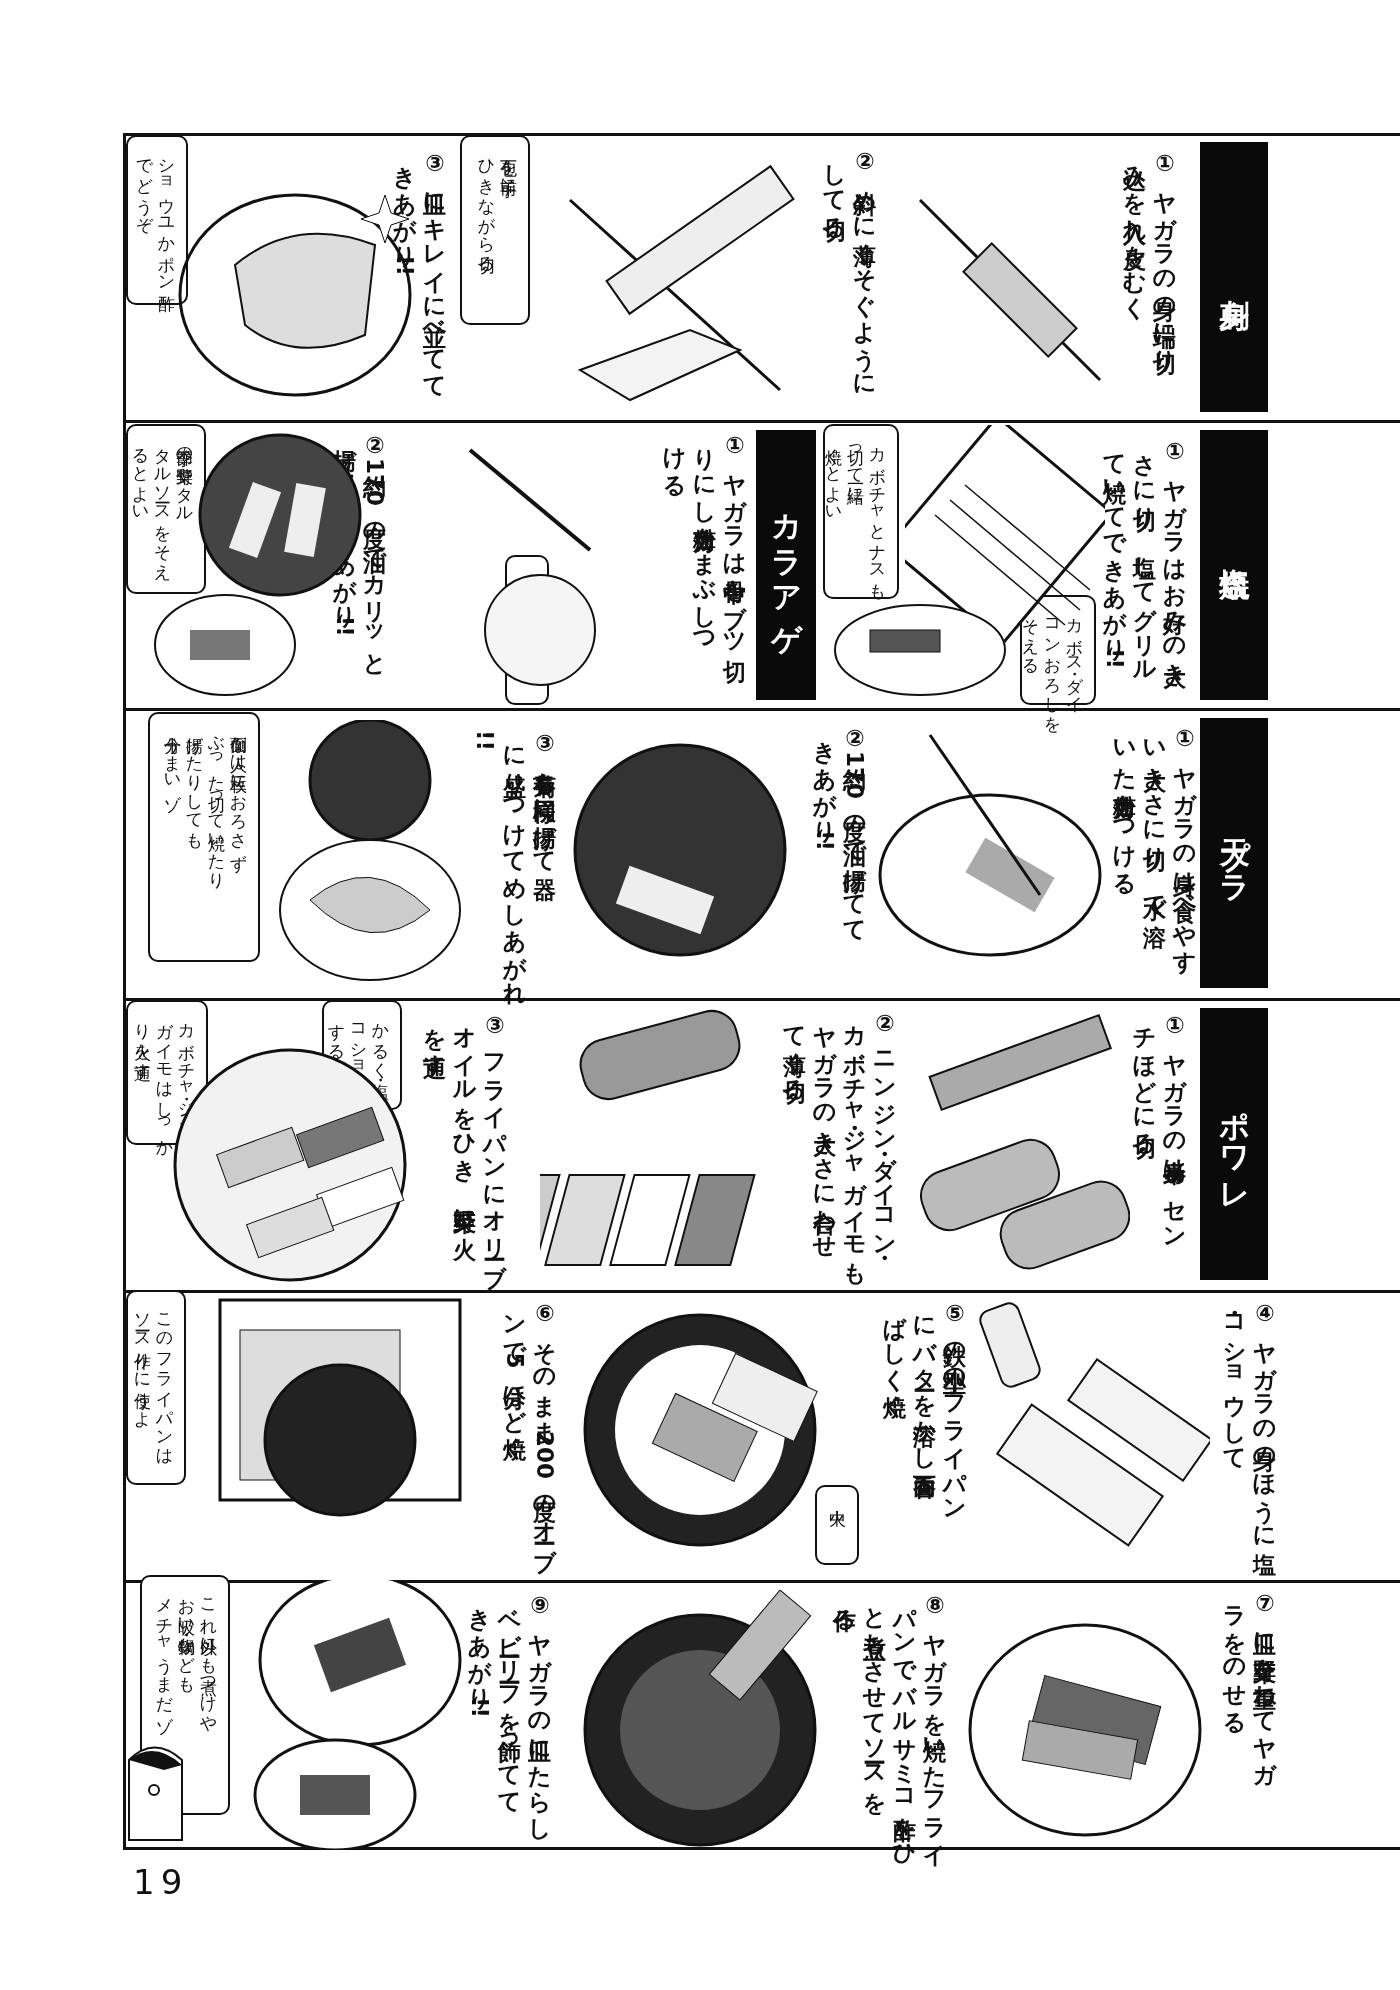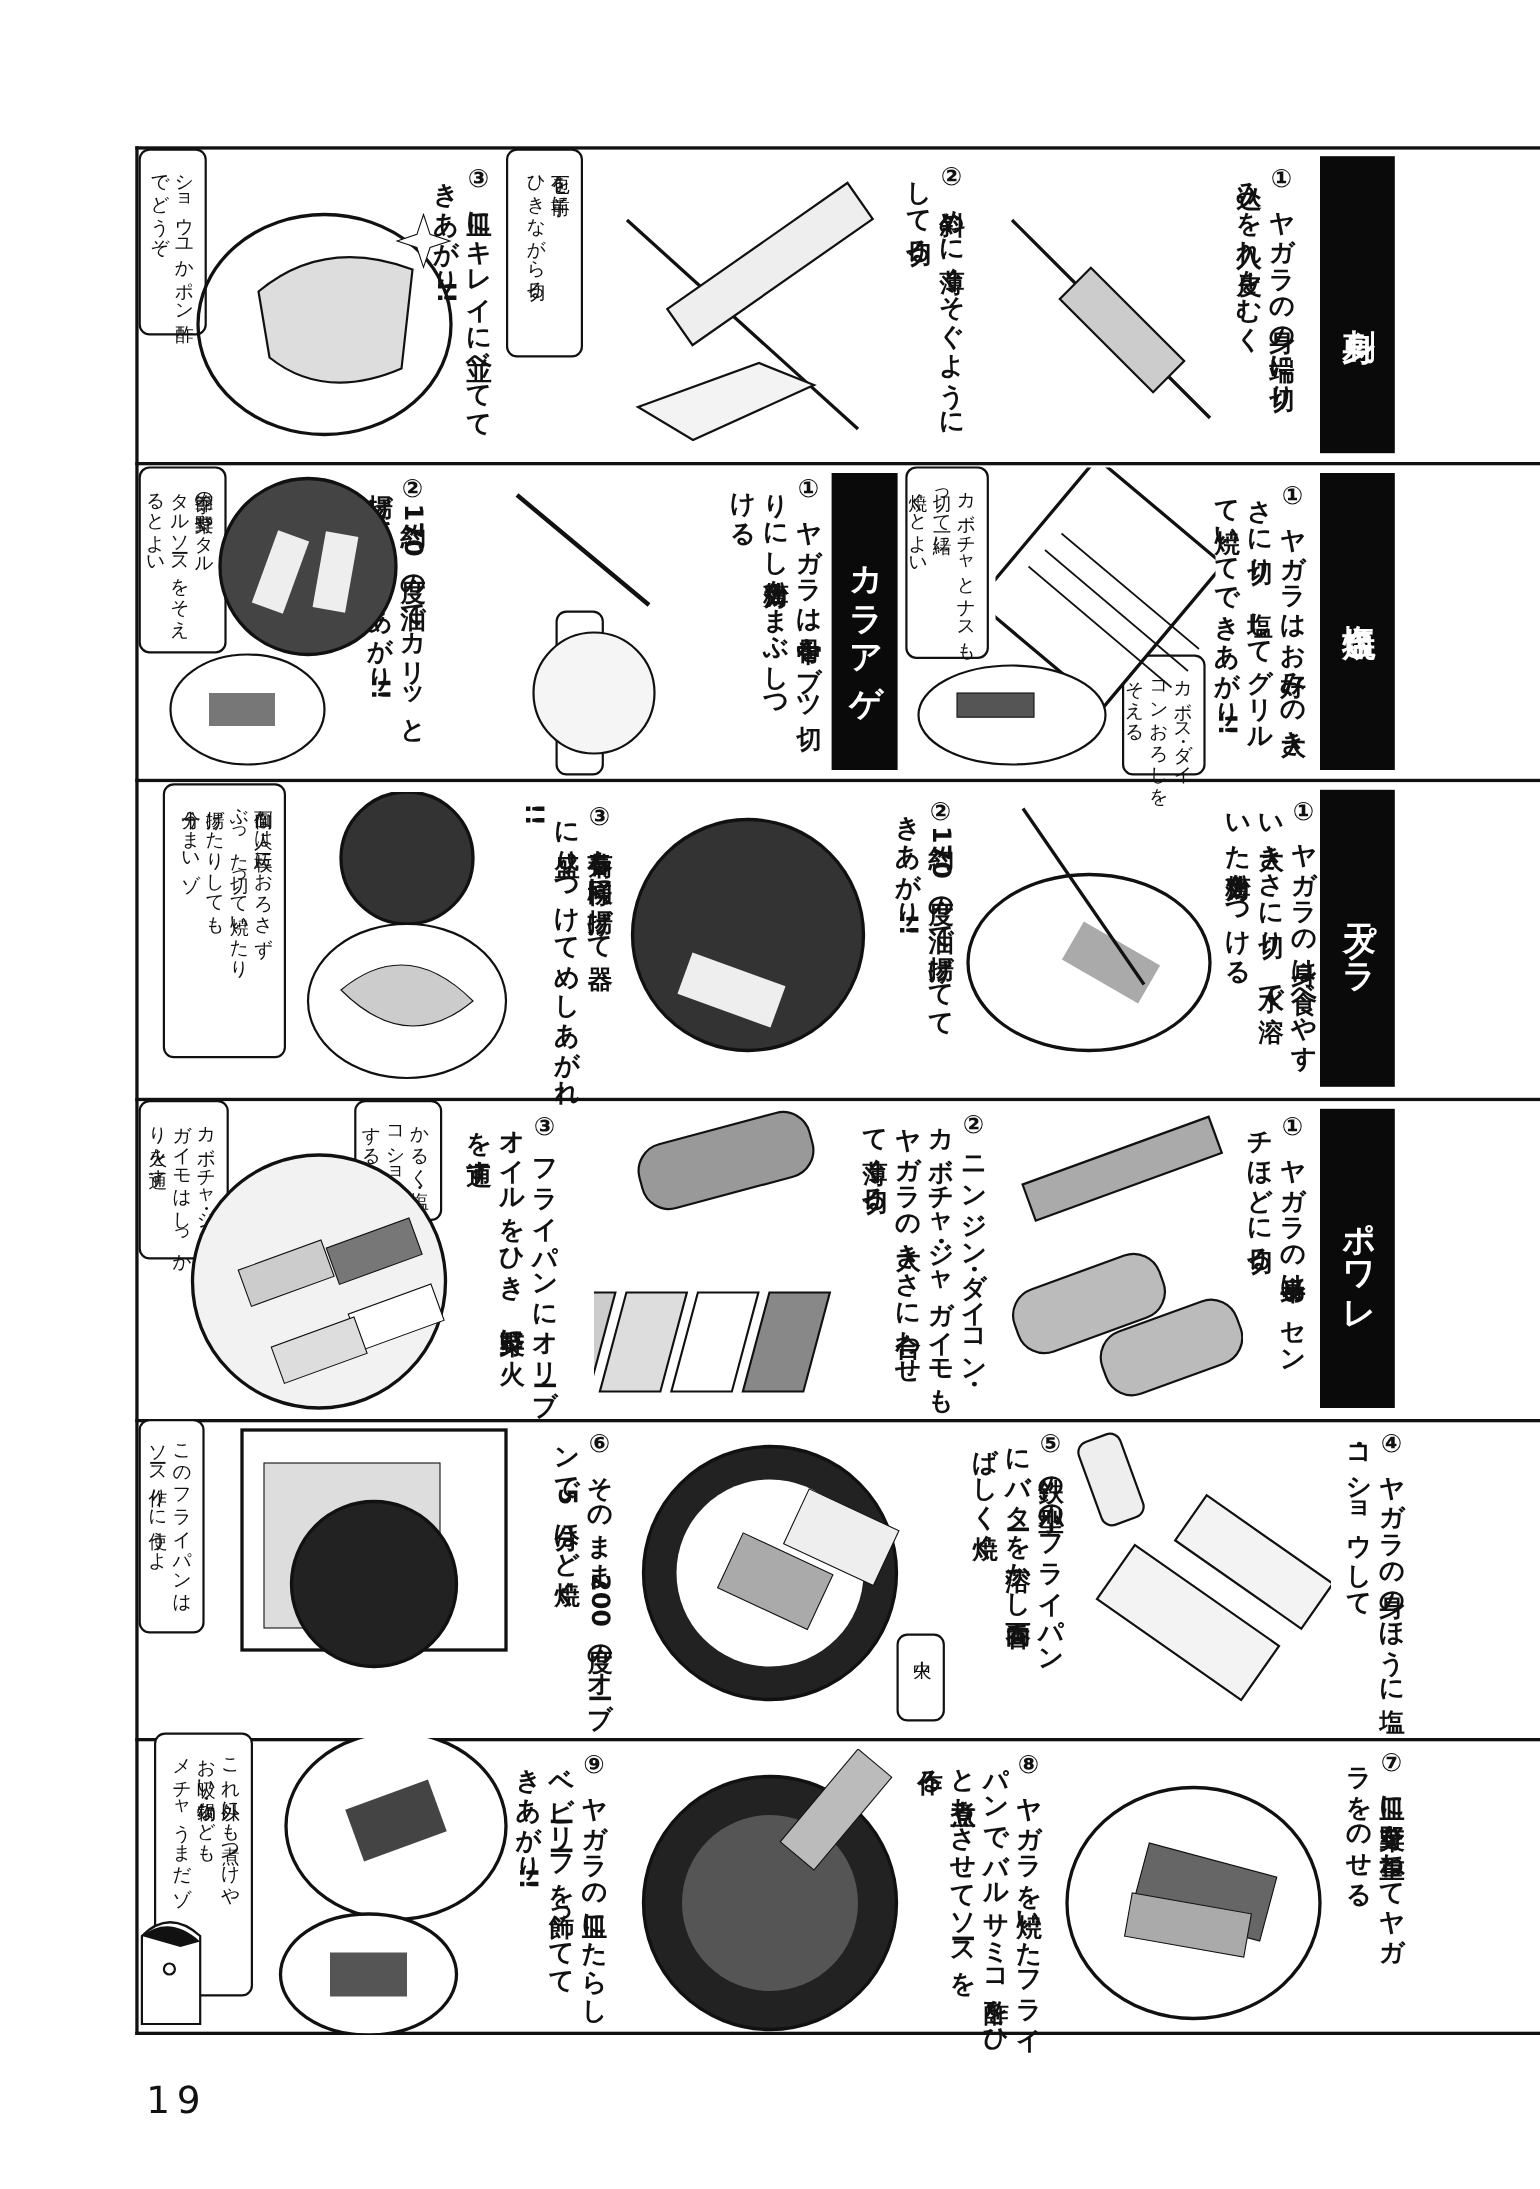--- a/index.html
+++ b/index.html
@@ -3,21 +3,21 @@
 <meta charset="utf-8">
 <style>
   html,body{margin:0;padding:0;background:#ffffff;}
   body{width:1400px;height:1990px;position:relative;overflow:hidden;font-family:"DejaVu Sans",sans-serif;color:#111;}
   .page-frame{position:absolute;left:123px;top:133px;width:1290px;height:1717px;border:3px solid #111;border-right:none;box-sizing:border-box;}
   .row-divider{position:absolute;left:123px;height:3px;background:#111;}
   .tab{position:absolute;background:#0a0a0a;color:#fff;display:flex;align-items:center;justify-content:center;writing-mode:vertical-rl;font-weight:bold;font-size:30px;letter-spacing:2px;font-family:"DejaVu Sans",sans-serif;}
   .vtext{position:absolute;writing-mode:vertical-rl;font-size:23px;line-height:30px;font-weight:bold;color:#111;white-space:pre;font-family:"DejaVu Sans",sans-serif;}
   .bubble{position:absolute;writing-mode:vertical-rl;font-size:17px;line-height:22px;background:#fff;border:2px solid #111;border-radius:10px;padding:10px 8px;white-space:pre;box-sizing:border-box;font-family:"DejaVu Sans",sans-serif;}
   .art{position:absolute;}
-  .page-number{position:absolute;left:133px;top:1862px;font-size:34px;letter-spacing:6px;font-family:"DejaVu Sans",sans-serif;margin-top:28px;}
+  .page-number{position:absolute;left:133px;top:1862px;font-size:34px;letter-spacing:6px;font-family:"DejaVu Sans",sans-serif;}
 </style>
 </head>
 <body>
 
 <div class="page-frame"></div>
 <div class="row-divider" style="top:420px;width:1277px;"></div>
 <div class="row-divider" style="top:708px;width:1277px;"></div>
 <div class="row-divider" style="top:998px;width:1277px;"></div>
 <div class="row-divider" style="top:1290px;width:1277px;"></div>
 <div class="row-divider" style="top:1580px;width:1277px;"></div>

